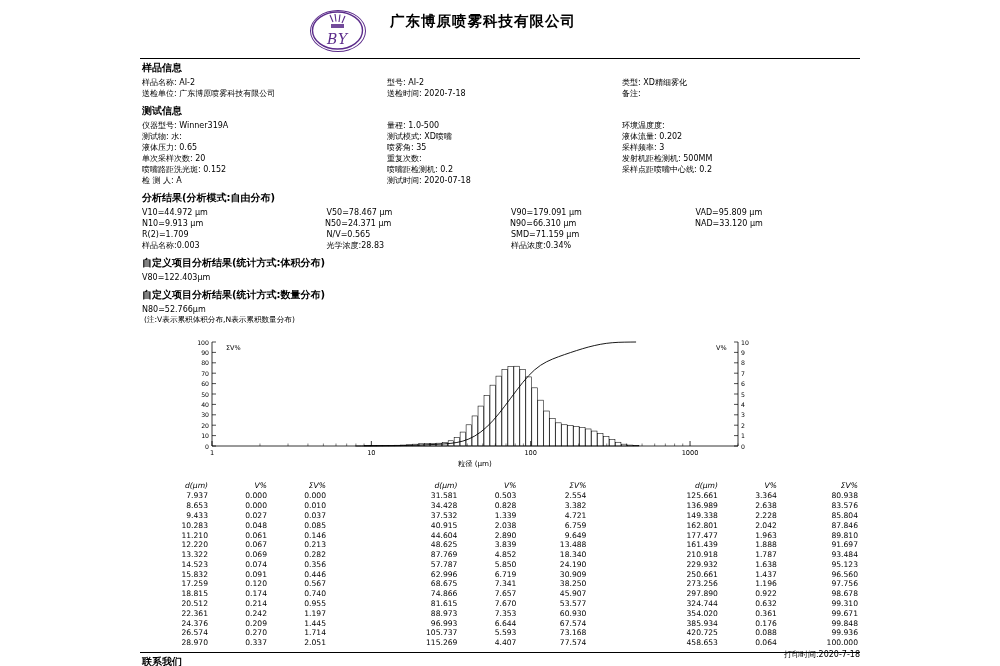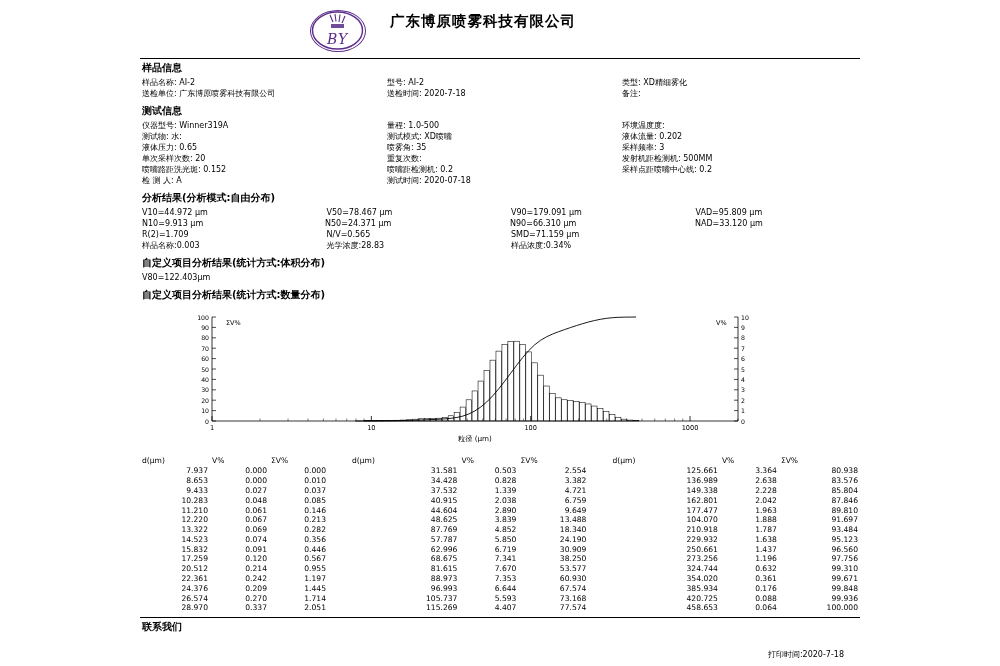--- a/index.html
+++ b/index.html
@@ -41,23 +41,23 @@
   .row{display:flex;line-height:11px;}
   .c1{width:245px;}
   .c2{width:235px;}
   .c3{width:230px;}
   .full{width:100%;}
 
   .chartwrap{position:relative;height:140px;margin-top:6px;}
   
   .dtable{width:100%;border-collapse:collapse;font-size:7.6px;margin-top:6px;}
   .dtable td{padding:0.4px 2px;text-align:right;white-space:nowrap;}
-  .dtable th{padding:1px 2px;text-align:left;font-weight:normal;white-space:nowrap;}
+  .dtable th{padding:1px 2px;text-align:right;font-weight:normal;white-space:nowrap;font-style:italic;}
   .hdrrow th{border-bottom:0;}
-  .footer{position:absolute;right:16px;bottom:6px;font-size:8px;}
+  .footer{position:absolute;right:0;bottom:6px;font-size:8px;}
   .note{font-size:7.6px;padding-left:2px;}
 </style>
 </head>
 <body>
 
 <div class="page">
 
   <div class="hdr">
     <div class="logo">
       <svg width="53" height="39" viewBox="0 0 53 39">
@@ -180,20 +180,26 @@
   </div>
 
   <div class="sect-title">自定义项目分析结果(统计方式:体积分布)</div>
   <div class="sect-body">
     <div class="row">
         <div class="full">V80=122.403μm</div>
       </div>
   </div>
 
   <div class="sect-title">自定义项目分析结果(统计方式:数量分布)</div>
+  <div class="sect-body">
+    <div class="row">
+        <div class="full">N80=52.766μm</div>
+      </div>
+    <div class="note">(注:V表示累积体积分布,N表示累积数量分布)</div>
+  </div>
 
   <div class="chartwrap">
     <svg id="chart-svg" width="600" height="140" viewBox="0 0 600 140" style="position:absolute;left:38px;top:0;">
         <line x1="34" y1="112" x2="560" y2="112" stroke="#000" stroke-width="0.8"></line>
         <line x1="34" y1="8" x2="34" y2="112" stroke="#000" stroke-width="0.8"></line>
         <line x1="560" y1="8" x2="560" y2="112" stroke="#000" stroke-width="0.8"></line>
         <line x1="34" y1="112" x2="38" y2="112" stroke="#000" stroke-width="0.7"></line>
         <text x="31" y="114.6" font-size="6.2" text-anchor="end" font-family="DejaVu Sans, sans-serif">0</text>
         <line x1="34" y1="101.6" x2="38" y2="101.6" stroke="#000" stroke-width="0.7"></line>
         <text x="31" y="104.19999999999999" font-size="6.2" text-anchor="end" font-family="DejaVu Sans, sans-serif">10</text>
@@ -393,21 +399,21 @@
           <td>1.963</td>
           <td>89.810</td>
         </tr>
         <tr>
           <td>12.220</td>
           <td>0.067</td>
           <td>0.213</td>
           <td style="padding-left: 24px;">48.625</td>
           <td>3.839</td>
           <td>13.488</td>
-          <td style="padding-left: 24px;">104.070</td>
+          <td style="padding-left: 24px;">161.439</td>
           <td>1.888</td>
           <td>91.697</td>
         </tr>
         <tr>
           <td>13.322</td>
           <td>0.069</td>
           <td>0.282</td>
           <td style="padding-left: 24px;">87.769</td>
           <td>4.852</td>
           <td>18.340</td>
@@ -442,20 +448,31 @@
           <td>0.120</td>
           <td>0.567</td>
           <td style="padding-left: 24px;">68.675</td>
           <td>7.341</td>
           <td>38.250</td>
           <td style="padding-left: 24px;">273.256</td>
           <td>1.196</td>
           <td>97.756</td>
         </tr>
         <tr>
+          <td>18.815</td>
+          <td>0.174</td>
+          <td>0.740</td>
+          <td style="padding-left: 24px;">74.866</td>
+          <td>7.657</td>
+          <td>45.907</td>
+          <td style="padding-left: 24px;">297.890</td>
+          <td>0.922</td>
+          <td>98.678</td>
+        </tr>
+        <tr>
           <td>20.512</td>
           <td>0.214</td>
           <td>0.955</td>
           <td style="padding-left: 24px;">81.615</td>
           <td>7.670</td>
           <td>53.577</td>
           <td style="padding-left: 24px;">324.744</td>
           <td>0.632</td>
           <td>99.310</td>
         </tr>

